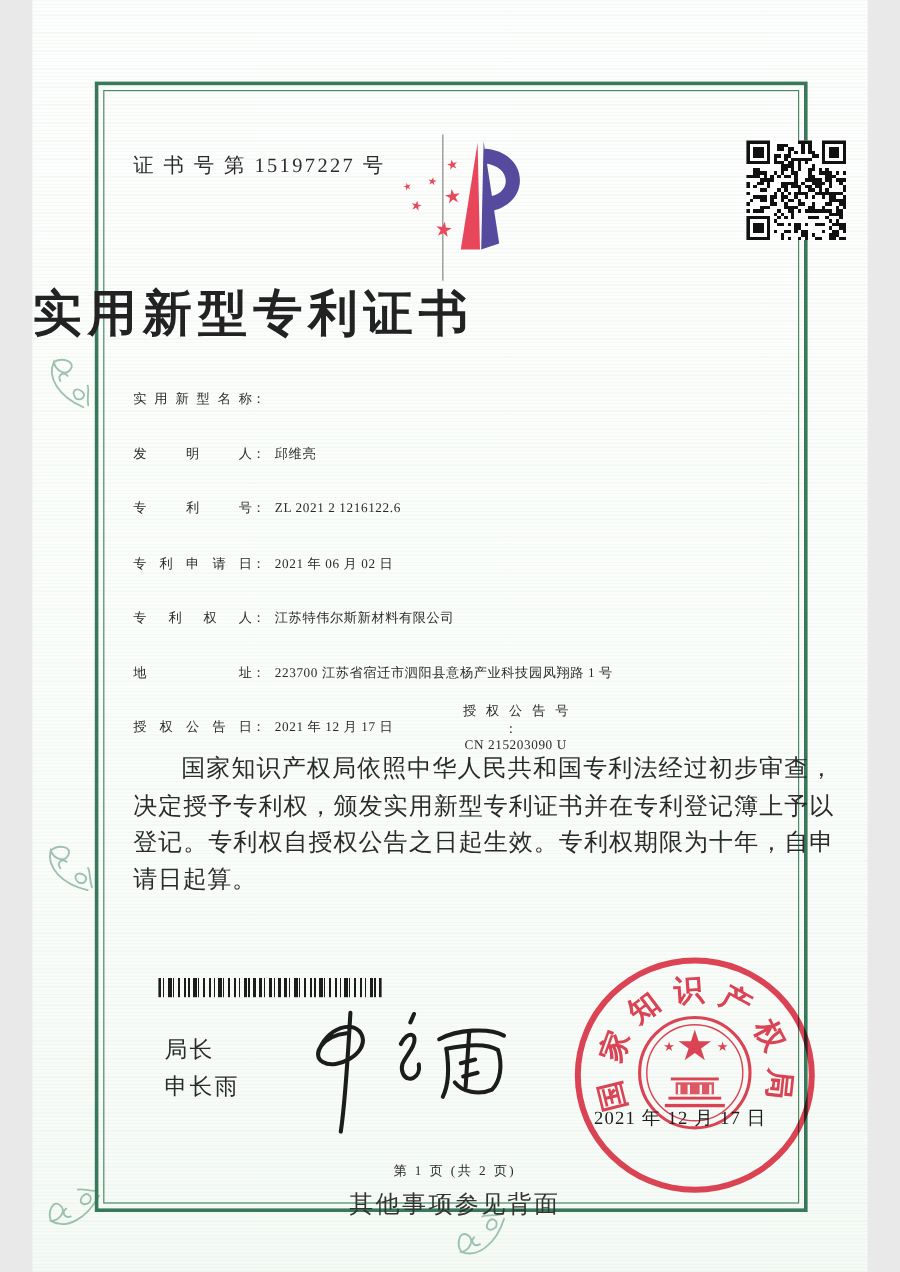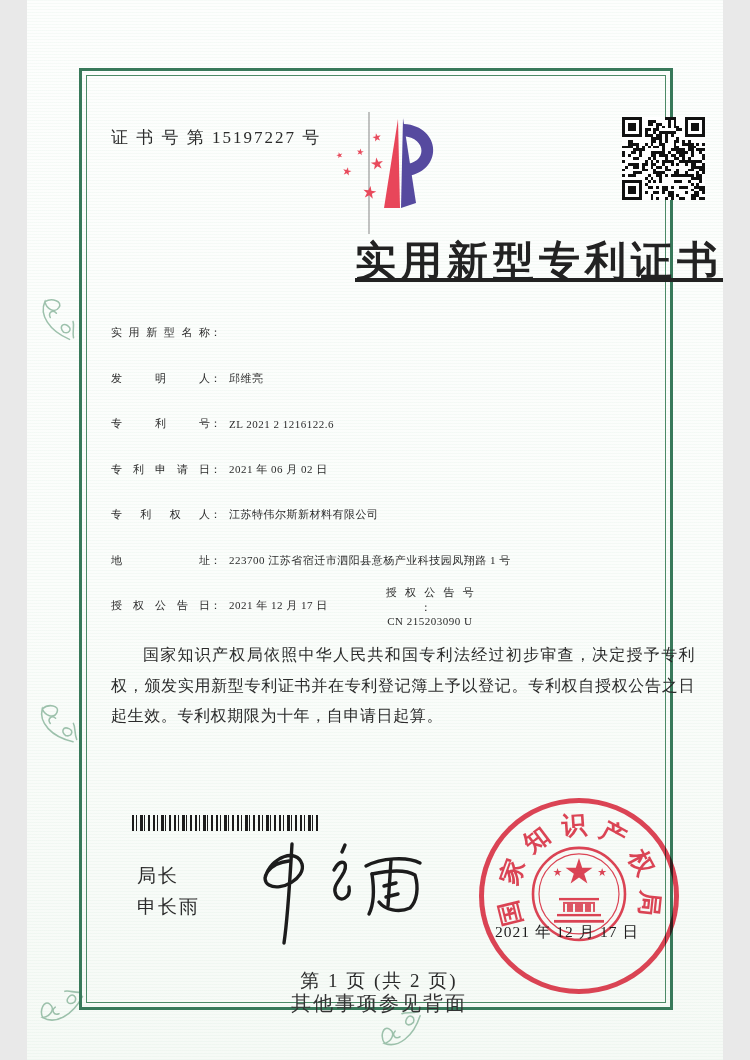--- a/index.html
+++ b/index.html
@@ -19,34 +19,34 @@
   
   .flourish{position:absolute;width:46px;height:46px;opacity:.75;}
   .flourish svg{width:100%;height:100%;}
   
   .cert-no{position:absolute;left:84px;top:126px;font-size:17px;letter-spacing:2px;}
   .logo{position:absolute;left:305px;top:110px;width:140px;height:126px;}
   .logo .star{position:absolute;color:#e84a5c;line-height:1;
     font-family:"DejaVu Sans",sans-serif;}
   .qr{position:absolute;left:595px;top:117px;width:83px;height:83px;}
   .qr svg{width:100%;height:100%;}
-  .title{position:absolute;left:0;top:234px;width:100%;text-align:right;margin:0;
-    font-size:41px;font-weight:600;letter-spacing:5px;color:#222;text-decoration:underline;}
+  .title{position:absolute;left:0;top:234px;width:100%;text-align:left;margin:0;
+    font-size:41px;font-weight:600;letter-spacing:5px;color:#222;}
   
   .fields{position:absolute;left:84px;top:310px;width:590px;}
   .frow{height:45.5px;display:flex;align-items:center;font-size:11px;}
   .flabel{display:inline-block;width:99px;text-align:justify;text-align-last:justify;
     letter-spacing:0;}
   .fcolon{margin-right:8px;}
   .fvalue{letter-spacing:.5px;}
   .grant-no{margin-left:58px;display:flex;align-items:center;flex-direction:column;}
   .grant-no .flabel{width:88px;}
   
-  .paras{position:absolute;left:84px;top:640px;width:584px;
-    font-size:16px;line-height:30.5px;letter-spacing:.6px;text-align:justify;}
+  .paras{position:absolute;left:84px;top:626px;width:584px;
+    font-size:20px;line-height:30.5px;letter-spacing:.6px;text-align:justify;}
   .paras p{margin:0;text-indent:2em;}
   
   .barcode{position:absolute;left:105px;top:815px;width:186px;height:16px;
     background:repeating-linear-gradient(90deg,
       #1c1c1c 0 2px, transparent 2px 4px,
       #1c1c1c 4px 5px, transparent 5px 8px,
       #1c1c1c 8px 11px, transparent 11px 12px,
       #1c1c1c 12px 13px, transparent 13px 16px,
       #1c1c1c 16px 18px, transparent 18px 21px);}
   
@@ -59,21 +59,21 @@
     border:5px solid #e23b4e;border-radius:50%;mix-blend-mode:multiply;opacity:.95;}
   .seal-chars{position:absolute;inset:0;transform:rotate(-4deg);}
   .seal-chars span{position:absolute;left:50%;top:50%;font-size:25px;font-weight:700;
     color:#e23b4e;font-family:"Liberation Serif",serif;}
   .emblem{position:absolute;left:50%;top:50%;width:100px;height:104px;
     transform:translate(-50%,-52%);}
   .seal-date{position:absolute;left:468px;top:922px;font-size:15.5px;color:#1d1d1d;
     letter-spacing:1px;z-index:3;}
   
   .page-ind{position:absolute;left:0;top:968px;width:704px;text-align:center;
-    font-size:19px;letter-spacing:2px;}
+    font-size:11px;letter-spacing:2px;}
   .footer-note{position:absolute;left:0;top:990px;width:704px;text-align:center;
     font-size:20px;letter-spacing:2px;color:#333;}
   .hidden-defs{position:absolute;width:0;height:0;overflow:hidden;}
 </style>
 </head>
 <body>
 
 <svg class="hidden-defs" aria-hidden="true">
   <defs>
     <g id="flourish-curl" fill="none" stroke="#7fae93" stroke-width="1.6" stroke-linecap="round">

